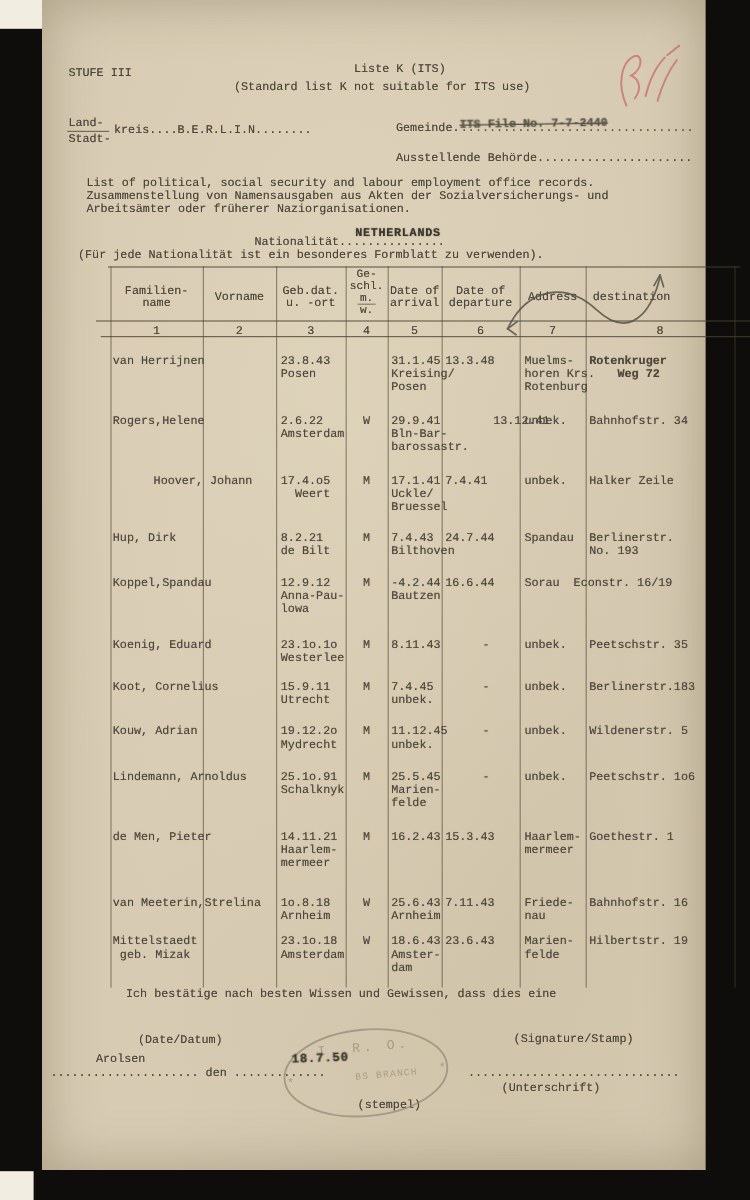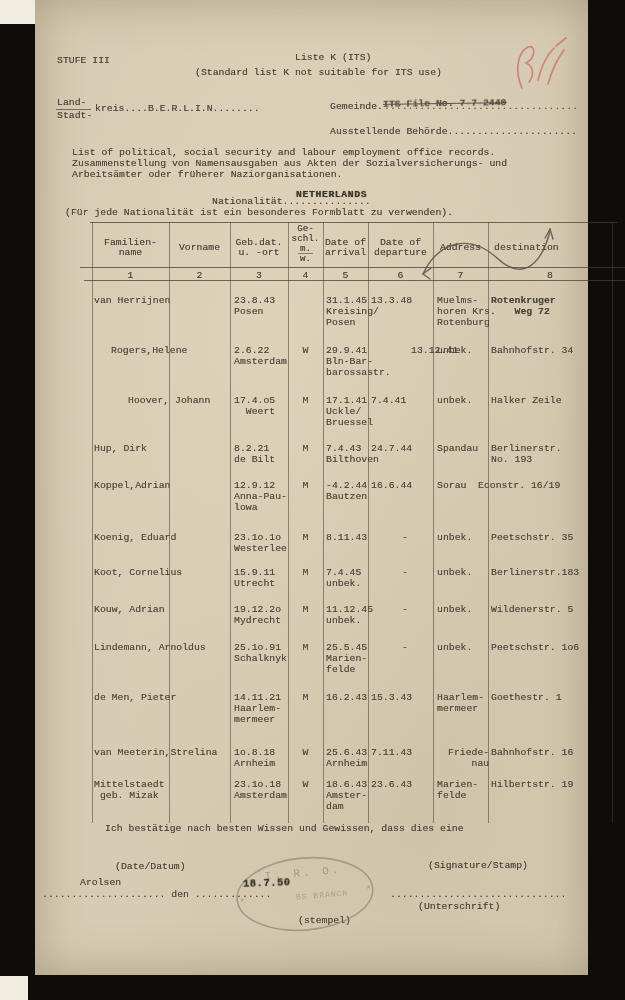--- a/index.html
+++ b/index.html
@@ -115,21 +115,21 @@
 Kreising/
 Posen</div>
           <div class="cell" style="left: 279px; top: 0px;">13.3.48</div>
           <div class="cell" style="left: 345px; top: 0px;">Muelms-
 horen Krs.
 Rotenburg</div>
           <div class="cell" style="left: 399px; top: 0px; font-weight: bold;">Rotenkruger
     Weg 72</div>
         </div>
         <div style="position: absolute; left: 0px; top: 124px; width: 523px;">
-          <div class="cell" style="left: 2px; top: 0px; padding-left: 17px;">Rogers,Helene</div>
+          <div class="cell" style="left: 2px; top: 0px;">Rogers,Helene</div>
           <div class="cell" style="left: 142px; top: 0px;">2.6.22
 Amsterdam</div>
           <div class="cell center" style="left: 196px; top: 0px; width: 35px;">W</div>
           <div class="cell" style="left: 234px; top: 0px;">29.9.41
 Bln-Bar-
 barossastr.</div>
           <div class="cell" style="left: 279px; top: 0px; margin-left: 40px;">13.12.41</div>
           <div class="cell" style="left: 345px; top: 0px;">unbek.</div>
           <div class="cell" style="left: 399px; top: 0px;">Bahnhofstr. 34</div>
         </div>
@@ -151,21 +151,21 @@
 de Bilt</div>
           <div class="cell center" style="left: 196px; top: 0px; width: 35px;">M</div>
           <div class="cell" style="left: 234px; top: 0px;">7.4.43
 Bilthoven</div>
           <div class="cell" style="left: 279px; top: 0px;">24.7.44</div>
           <div class="cell" style="left: 345px; top: 0px;">Spandau</div>
           <div class="cell" style="left: 399px; top: 0px;">Berlinerstr.
 No. 193</div>
         </div>
         <div style="position: absolute; left: 0px; top: 259px; width: 523px;">
-          <div class="cell" style="left: 2px; top: 0px;">Koppel,Adrian</div>
+          <div class="cell" style="left: 2px; top: 0px;">Koppel,Spandau</div>
           <div class="cell" style="left: 142px; top: 0px;">12.9.12
 Anna-Pau-
 lowa</div>
           <div class="cell center" style="left: 196px; top: 0px; width: 35px;">M</div>
           <div class="cell" style="left: 234px; top: 0px;">-4.2.44
 Bautzen</div>
           <div class="cell" style="left: 279px; top: 0px;">16.6.44</div>
           <div class="cell" style="left: 345px; top: 0px;">Sorau</div>
           <div class="cell" style="left: 386px; top: 0px;">Econstr. 16/19</div>
         </div>
@@ -226,21 +226,21 @@
           <div class="cell" style="left: 399px; top: 0px;">Goethestr. 1</div>
         </div>
         <div style="position: absolute; left: 0px; top: 526px; width: 523px;">
           <div class="cell" style="left: 2px; top: 0px;">van Meeterin,Strelina</div>
           <div class="cell" style="left: 142px; top: 0px;">1o.8.18
 Arnheim</div>
           <div class="cell center" style="left: 196px; top: 0px; width: 35px;">W</div>
           <div class="cell" style="left: 234px; top: 0px;">25.6.43
 Arnheim</div>
           <div class="cell" style="left: 279px; top: 0px;">7.11.43</div>
-          <div class="cell" style="left: 356px; top: 0px; text-align: right;">Friede-
+          <div class="cell" style="left: 345px; top: 0px;">Friede-
 nau</div>
           <div class="cell" style="left: 399px; top: 0px;">Bahnhofstr. 16</div>
         </div>
         <div style="position: absolute; left: 0px; top: 558px; width: 523px;">
           <div class="cell" style="left: 2px; top: 0px;">Mittelstaedt
  geb. Mizak</div>
           <div class="cell" style="left: 142px; top: 0px;">23.1o.18
 Amsterdam</div>
           <div class="cell center" style="left: 196px; top: 0px; width: 35px;">W</div>
           <div class="cell" style="left: 234px; top: 0px;">18.6.43

